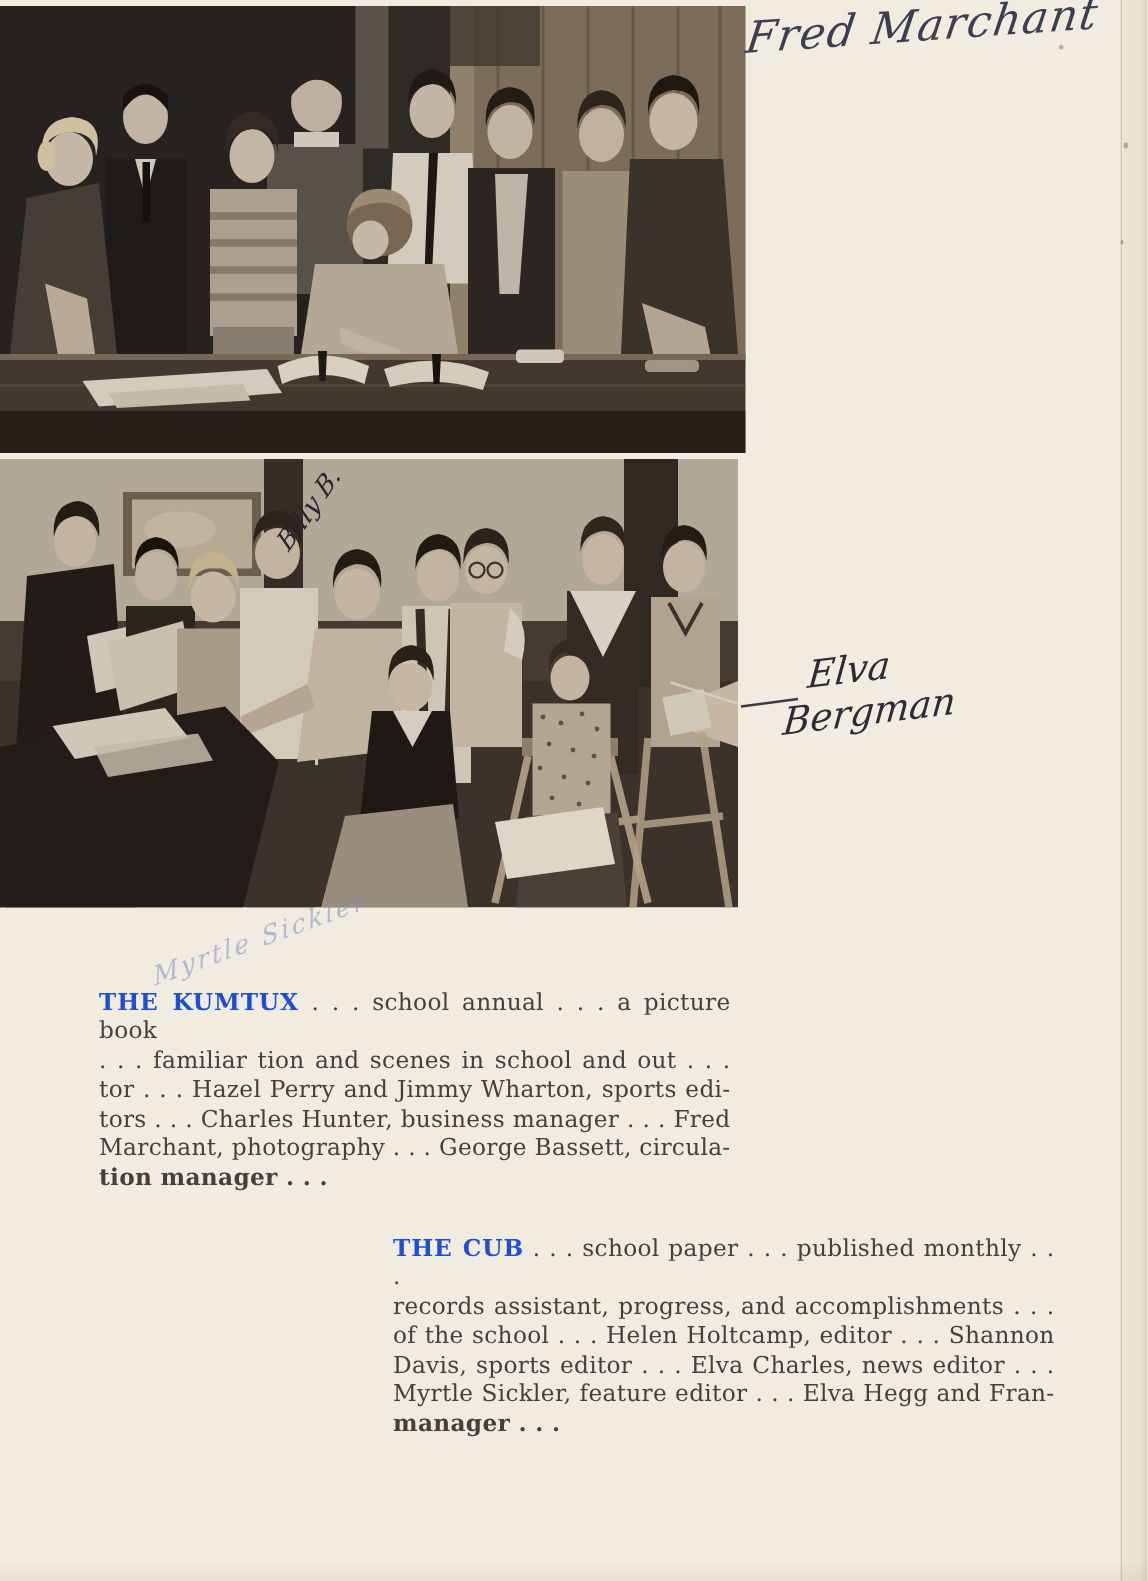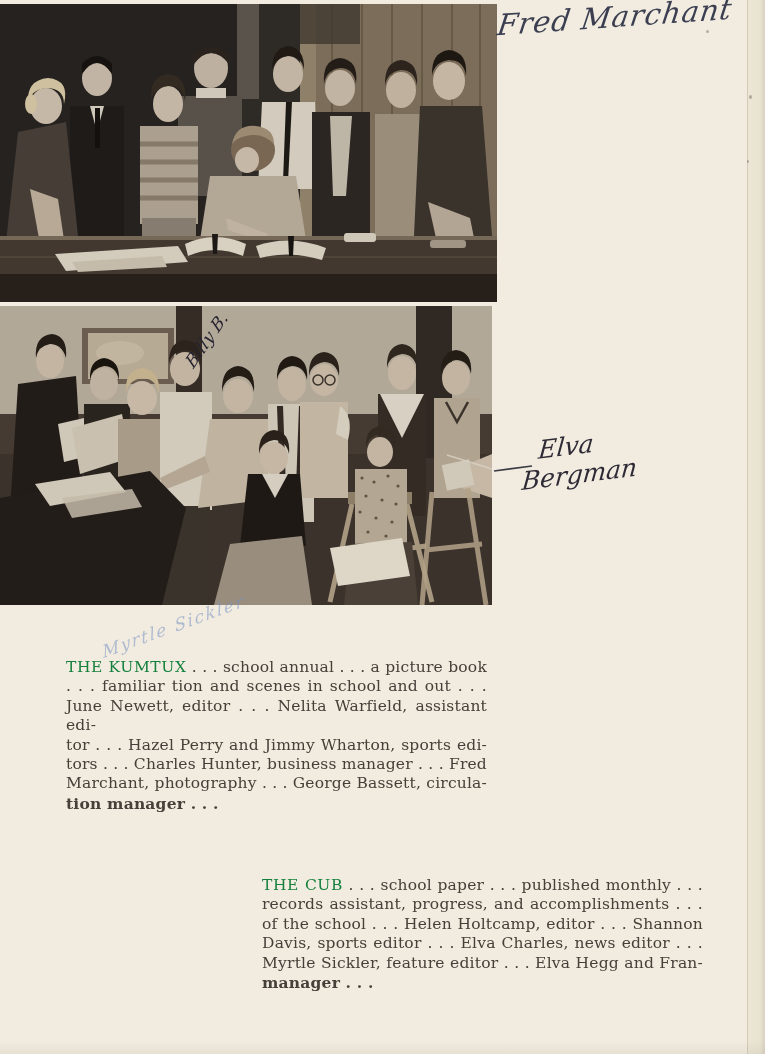--- a/index.html
+++ b/index.html
@@ -16,24 +16,24 @@
   #photo-cub{left:0;top:306px;}
   
   .para{
     position:absolute;
     color:#46403a;
     font-size:15.5px;
     line-height:19.4px;
     letter-spacing:.2px;
   }
   #para-kumtux{left:66px;top:658px;width:421px;}
-  #para-cub{left:262px;top:876px;width:441px;}
+  #para-cub{left:262px;top:822px;width:441px;}
   .jline{text-align:justify;text-align-last:justify;}
   .jline.last{text-align:justify;text-align-last:left;font-weight:bold;}
-  .lead{font-weight:normal;color:#15803d;letter-spacing:.6px;}
+  .lead{font-weight:bold;color:#1d4ed8;letter-spacing:.6px;}
   
   .hand{
     position:absolute;
     font-style:italic;
     font-family:"DejaVu Serif",serif;
     white-space:nowrap;
   }
   #sig-fred{
     left:500px;top:8px;
     font-size:29px;color:#3c3f51;
@@ -282,21 +282,20 @@
   <div id="sig-elva" class="hand">
     <div class="l1">Elva</div>
     <div class="l2">Bergman</div>
   </div>
 
   <div id="sig-myrtle" class="hand">Myrtle Sickler</div>
 
   <div id="para-kumtux" class="para">
     <div class="jline"><span class="lead">THE KUMTUX</span><span> . . . school annual . . . a picture book</span></div>
     <div class="jline">. . . familiar tion and scenes in school and out . . .</div>
-    <div class="jline">June Newett, editor . . . Nelita Warfield, assistant edi-</div>
     <div class="jline">tor . . . Hazel Perry and Jimmy Wharton, sports edi-</div>
     <div class="jline">tors . . . Charles Hunter, business manager . . . Fred</div>
     <div class="jline">Marchant, photography . . . George Bassett, circula-</div>
     <div class="jline last">tion manager . . .</div>
   </div>
 
   <div id="para-cub" class="para">
     <div class="jline"><span class="lead">THE CUB</span><span> . . . school paper . . . published monthly . . .</span></div>
     <div class="jline">records assistant, progress, and accomplishments . . .</div>
     <div class="jline">of the school . . . Helen Holtcamp, editor . . . Shannon</div>

